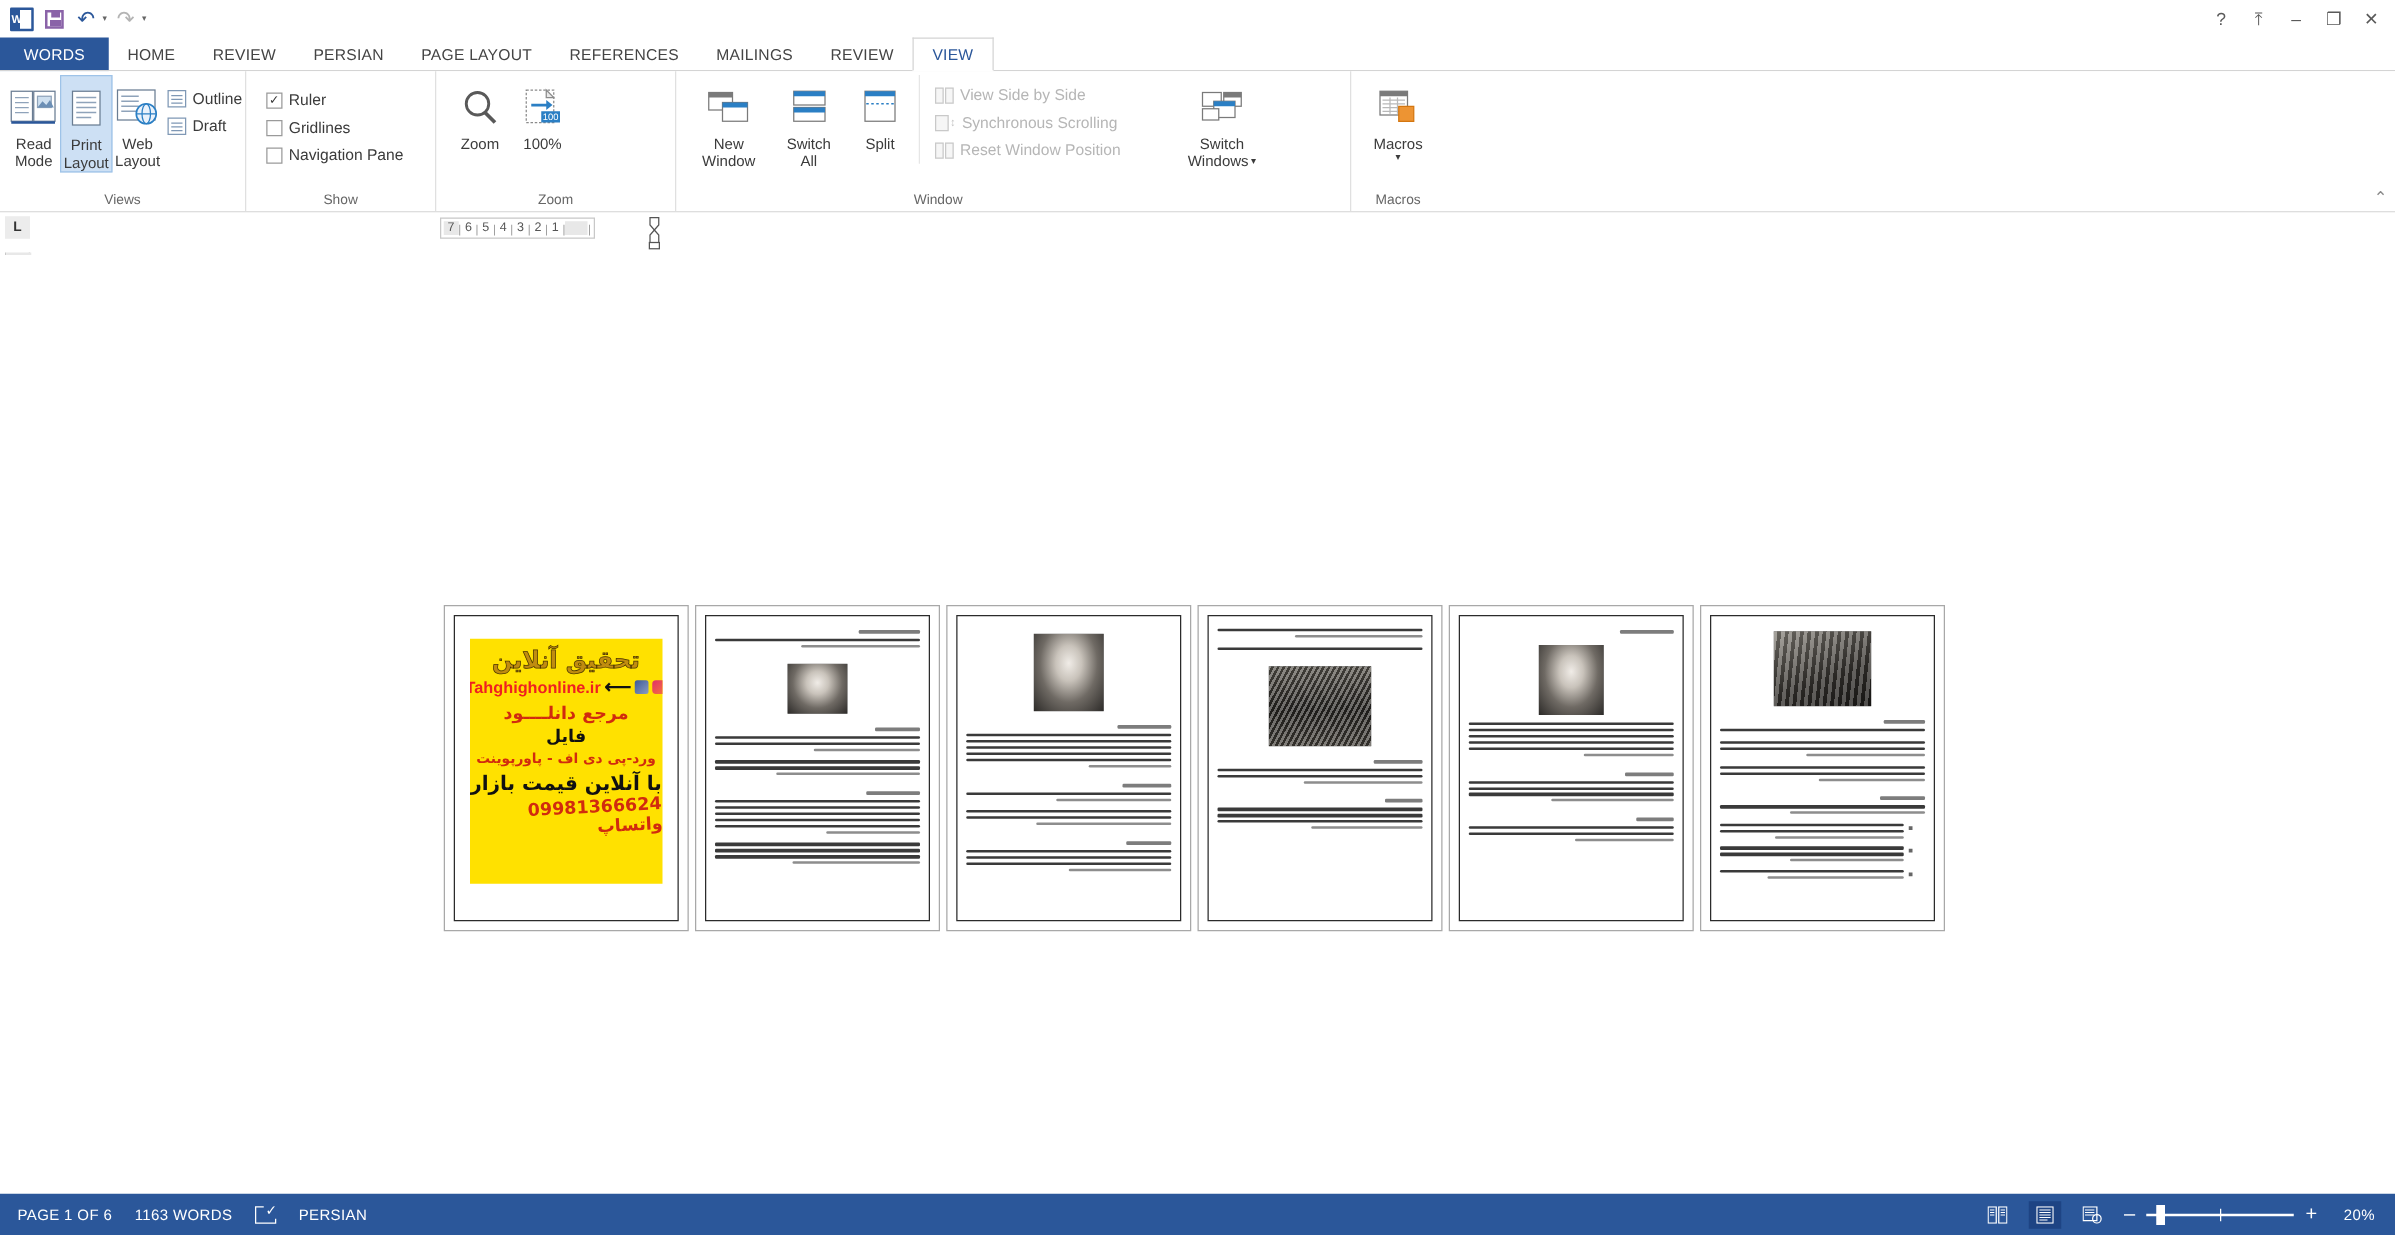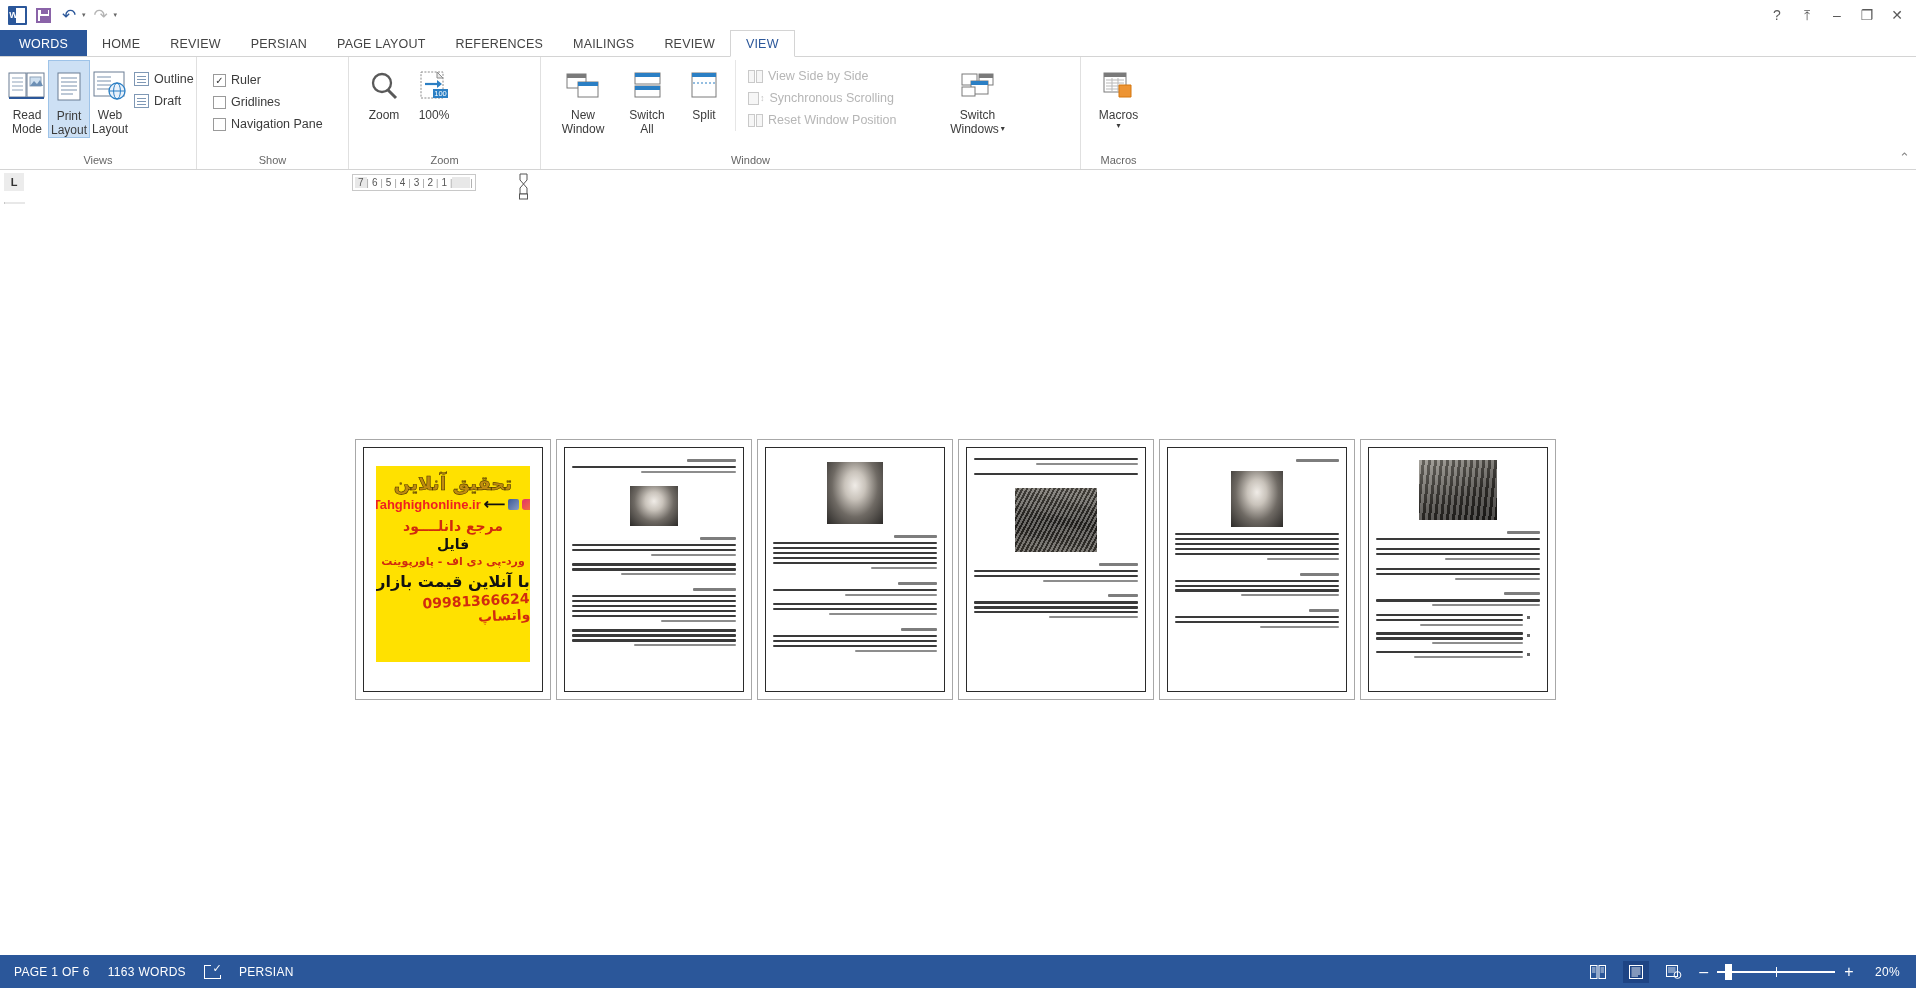--- a/index.html
+++ b/index.html
@@ -223,20 +223,21 @@
     position: absolute;
     left: 355px; top: 235px;
     display: flex; gap: 5px;
   }
   .pagewrap {
     width: 196px; height: 261px;
     background: #ffffff;
     border: 1px solid #a8a8a8;
     padding: 7px;
     box-shadow: 0 0 0 0 transparent;
+    margin-top: 45px;
   }
   .pageinner {
     width: 100%; height: 100%;
     border: 1px solid #2b2b2b;
     background: #ffffff;
     position: relative;
     overflow: hidden;
     padding: 6px 7px;
     display: flex; flex-direction: column;
   }

